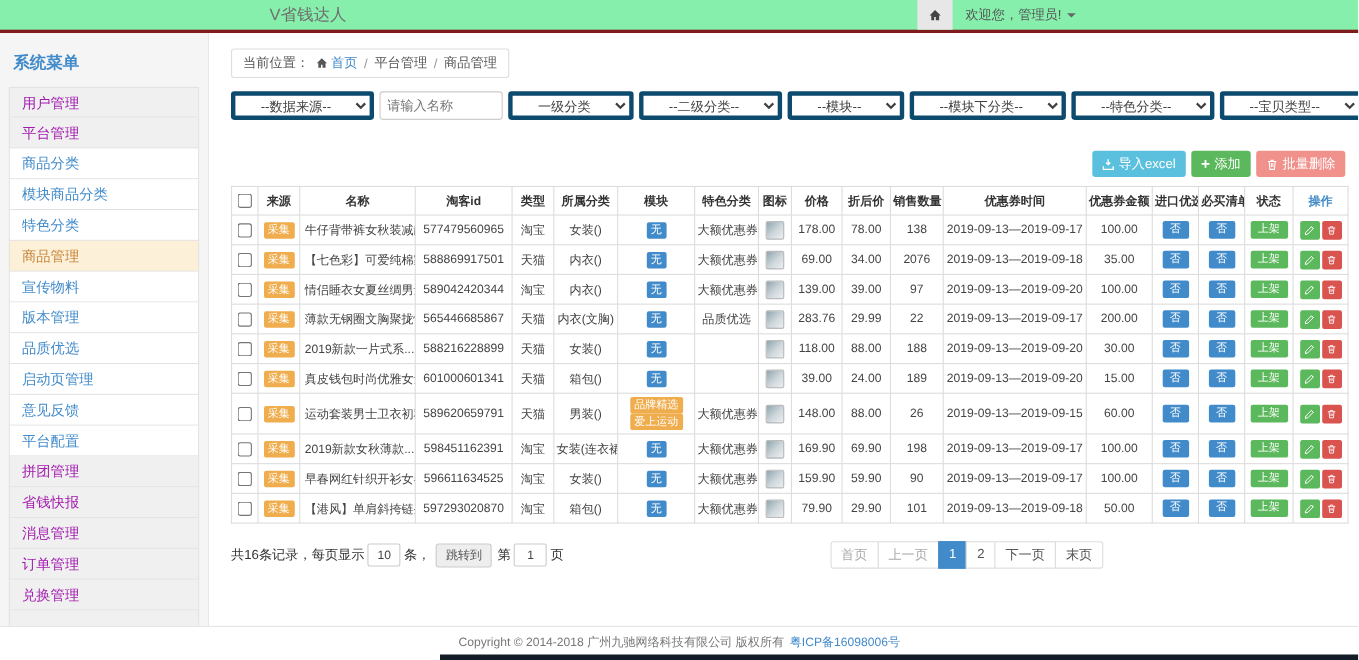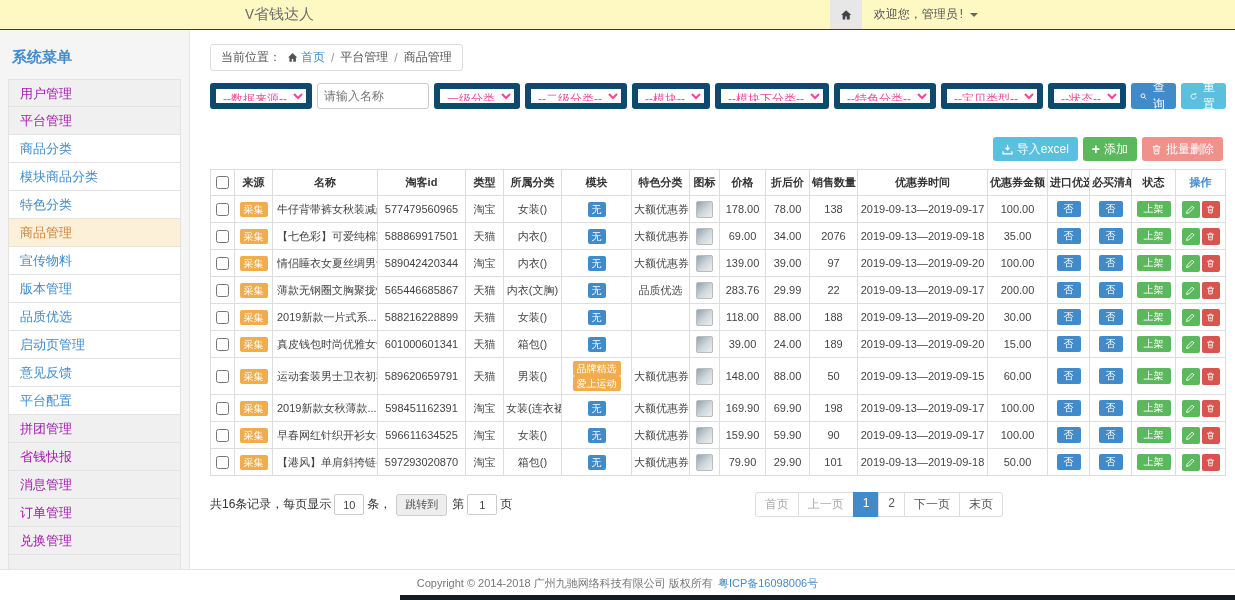--- a/index.html
+++ b/index.html
@@ -2,21 +2,21 @@
 <html style="--primary: #428bca; --info: #5bc0de; --success: #5cb85c; --warning: #f0ad4e; --danger: #d9534f; --danger_soft: #f0918c; --active_bg: #fcf0d9; --active_text: #c9883d;"><head>
 <meta charset="utf-8">
 <style>
   * { box-sizing: border-box; margin: 0; padding: 0; }
   html, body { width: 1235px; height: 600px; overflow: hidden; }
   body { font-family: "Liberation Sans", "DejaVu Sans", sans-serif; font-size: 12px; color: #333; background: #fff; }
 
   .page { width: 1235px; height: 600px; position: relative; overflow: hidden; display: flex; flex-direction: column; background: #fff; }
 
   
-  .topbar { height: 30px; flex: 0 0 30px; background: #fef9c3; border-bottom: 1px solid #7f1d1d; font-family: Liberation Mono, monospace; }
+  .topbar { height: 30px; flex: 0 0 30px; background: #86efac; border-bottom: 3px solid #7f1d1d; }
   .topbar-inner { height: 100%; padding: 0 245px; display: flex; justify-content: space-between; align-items: center; }
   .brand { font-size: 15px; color: #6e6e6e; }
   .topbar-right { display: flex; align-items: center; height: 100%; }
   .home-btn { width: 32px; height: 100%; background: #e7e7e7; display: flex; align-items: center; justify-content: center; cursor: pointer; }
   .user-menu { display: flex; align-items: center; padding: 0 12px; color: #555; cursor: pointer; font-size: 12px; }
   .caret { display: inline-block; width: 0; height: 0; border-left: 4px solid transparent; border-right: 4px solid transparent; border-top: 4px solid #666; margin-left: 5px; }
 
   
   .middle { flex: 1 1 auto; display: flex; overflow: hidden; }
 
@@ -31,21 +31,21 @@
   .main { flex: 1 1 auto; background: #fff; padding: 14px 12px 0 20px; overflow: hidden; }
 
   
   .breadcrumb { display: inline-flex; align-items: center; gap: 6px; border: 1px solid #ddd; border-radius: 3px; background: #fff; padding: 4px 10px; font-size: 12px; color: #555; margin-bottom: 12px; }
   .breadcrumb .home-link { color: var(--primary, #428bca); display: inline-flex; align-items: center; gap: 3px; cursor: pointer; text-decoration: none; }
   .breadcrumb .sep { color: #999; }
 
   
   .filters { display: flex; align-items: center; gap: 5px; margin-bottom: 28px; }
   #filter-controls { display: flex; align-items: center; gap: 5px; }
-  .filter-select { height: 26px; border: 6px solid #0c4a6e; border-radius: 3px; background: #fff; color: #ec4899; font-size: 12px; padding: 2px 3px; font-family: inherit; }
+  .filter-select { height: 26px; border: 4px solid #0c4a6e; border-radius: 3px; background: #fff; color: #404040; font-size: 12px; padding: 2px 19px; font-family: inherit; }
   .filter-input { height: 26px; width: 112px; border: 1px solid #ccc; border-radius: 3px; padding: 0 6px; font-size: 12px; color: #555; font-family: inherit; }
 
   .btn { display: inline-flex; align-items: center; gap: 4px; border: none; border-radius: 3px; color: #fff; font-size: 12px; height: 26px; padding: 0 9px; cursor: pointer; font-family: inherit; }
   .btn.primary { background: var(--primary, #428bca); }
   .btn.info { background: var(--info, #5bc0de); }
   .btn.success { background: var(--success, #5cb85c); }
   .btn.soft-danger { background: var(--danger_soft, #f0918c); }
   .action-row .btn { height: 24px; }
   .plus-icon { font-weight: bold; font-size: 14px; line-height: 1; }
 
@@ -422,21 +422,21 @@
               <td><span class="badge orange">采集</span></td>
               <td class="name-cell">运动套装男士卫衣初秋...</td>
               <td>589620659791</td>
               <td>天猫</td>
               <td>男装()</td>
               <td class="module-cell"><span class="badge orange">品牌精选</span><span class="badge orange">爱上运动</span></td>
               <td>大额优惠券</td>
               <td><span class="thumb"></span></td>
               <td>148.00</td>
               <td>88.00</td>
-              <td>50</td>
+              <td>26</td>
               <td>2019-09-13—2019-09-15</td>
               <td>60.00</td>
               <td><button class="mini blue">否</button></td>
               <td><button class="mini blue">否</button></td>
               <td><button class="mini green">上架</button></td>
               <td><button class="op-btn green">
                   <svg viewBox="0 0 16 16" width="9" height="9">
                     <path d="M1 15l1-4 9-9 3 3-9 9-4 1zm10-13l3 3" stroke="#fff" stroke-width="1.6" fill="none"></path>
                   </svg>
                 </button><button class="op-btn red">

